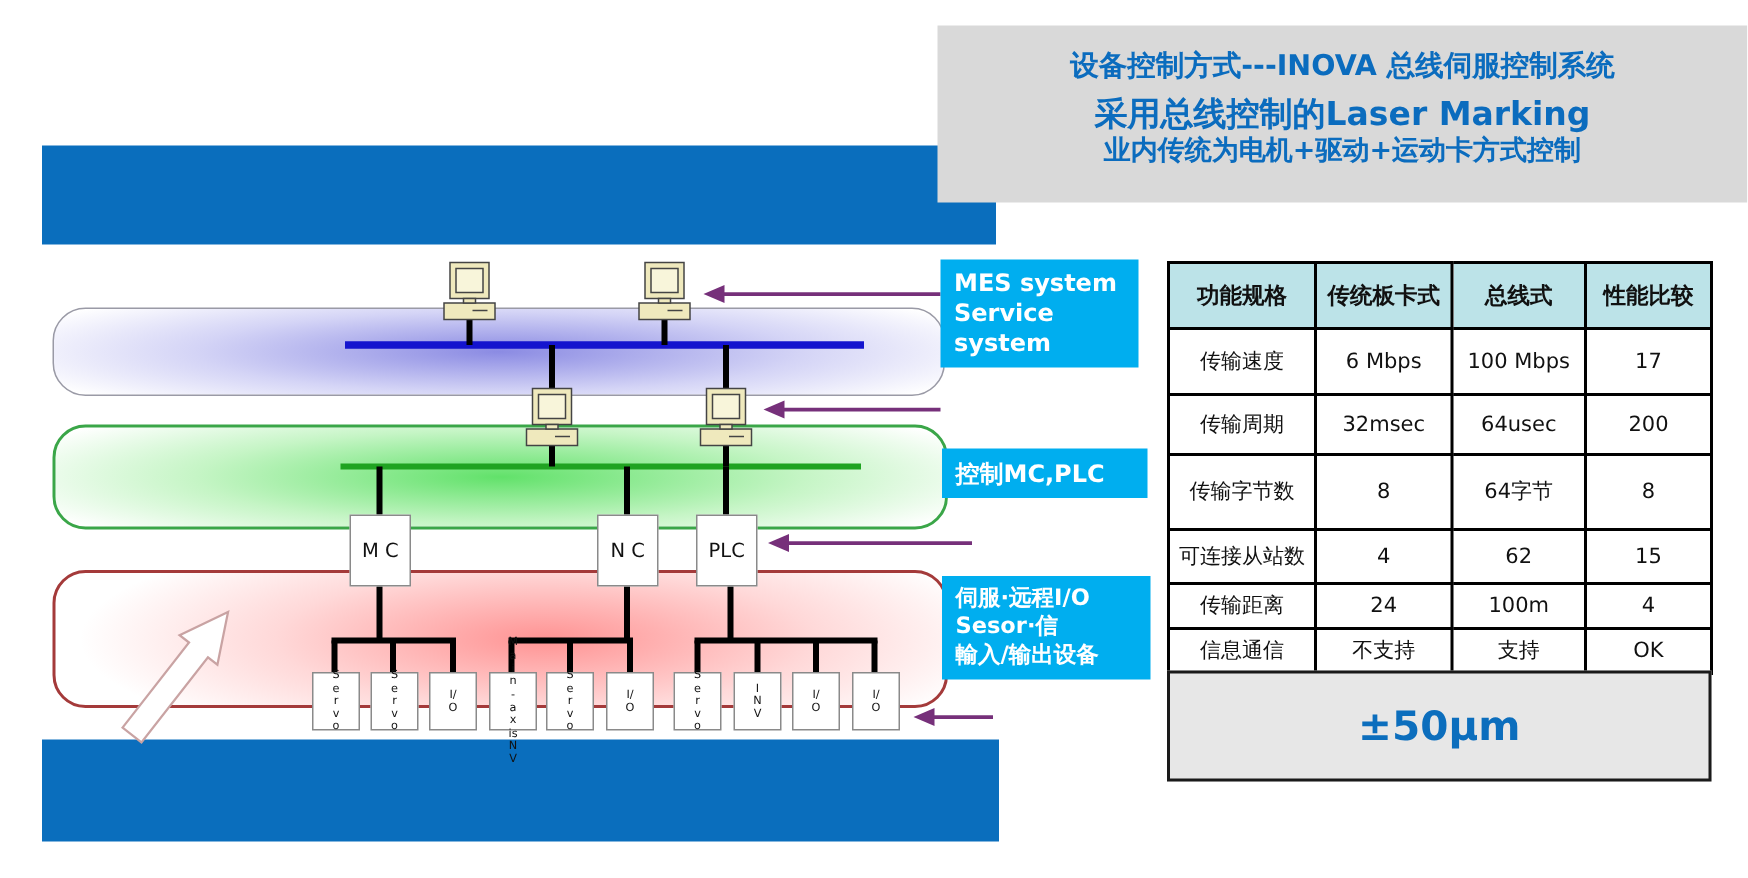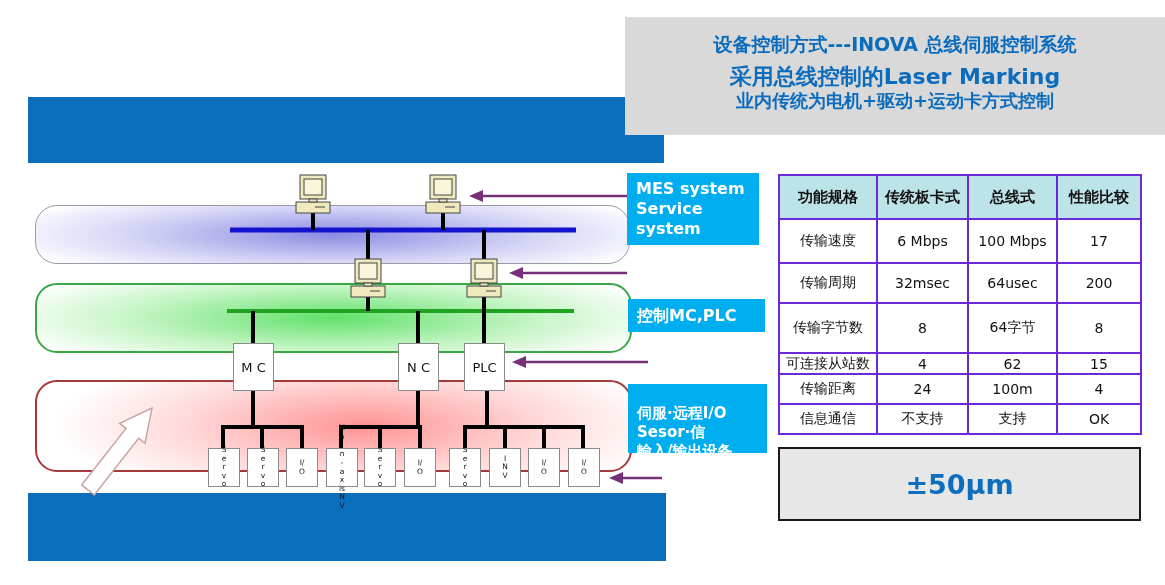--- a/index.html
+++ b/index.html
@@ -49,30 +49,30 @@
   .ctrl{width:41px; height:48px; font-size:13px; top:343px;}
   .leaf{width:32px; height:39px; top:448px; font-size:7.5px; line-height:1.15; word-break:break-word; padding:13px;}
 
   
   .callout{
     position:absolute; background:#00aeef; color:#ffffff; font-weight:bold;
     z-index:4; padding:6px 9px; box-sizing:border-box;
   }
   .callout-mes{left:627px; top:173px; width:132px; height:72px; font-size:16px; line-height:20px;}
   .callout-ctrl{left:628px; top:299px; width:137px; height:33px; font-size:16px; line-height:21px;}
-  .callout-servo{left:628px; top:384px; width:139px; height:69px; font-size:15px; line-height:19px; padding-top:20px;}
+  .callout-servo{left:628px; top:384px; width:139px; height:69px; font-size:15px; line-height:19px; padding-top:5px;}
 
   
   .spec-table{
     position:absolute; left:778px; top:174px; z-index:5;
     border-collapse:collapse; table-layout:fixed;
     font-size:14px; color:#111; background:#ffffff;
   }
   .spec-table th,.spec-table td{
-    border:2px solid #6d28d9; text-align:center; vertical-align:middle; padding:0 2px;
+    border:2px solid #000000; text-align:center; vertical-align:middle; padding:0 2px;
     overflow:hidden;
   }
   .spec-table th{background:#bce3e8; font-weight:bold; font-size:15px; height:42px;}
 
   
   .precision{
     position:absolute; left:778px; top:447px; width:363px; height:74px;
     background:#e7e7e7; border:2px solid #1a1a1a; box-sizing:border-box;
     display:flex; z-index:5; color:#0c6ebd; font-weight:bold; font-size:27px;
   }
@@ -240,21 +240,21 @@
           <td>32msec</td>
           <td>64usec</td>
           <td>200</td>
         </tr>
         <tr style="height: 50px;">
           <td>传输字节数</td>
           <td>8</td>
           <td>64字节</td>
           <td>8</td>
         </tr>
-        <tr style="height: 21px;">
+        <tr style="height: 36px;">
           <td>可连接从站数</td>
           <td>4</td>
           <td>62</td>
           <td>15</td>
         </tr>
         <tr style="height: 30px;">
           <td>传输距离</td>
           <td>24</td>
           <td>100m</td>
           <td>4</td>

